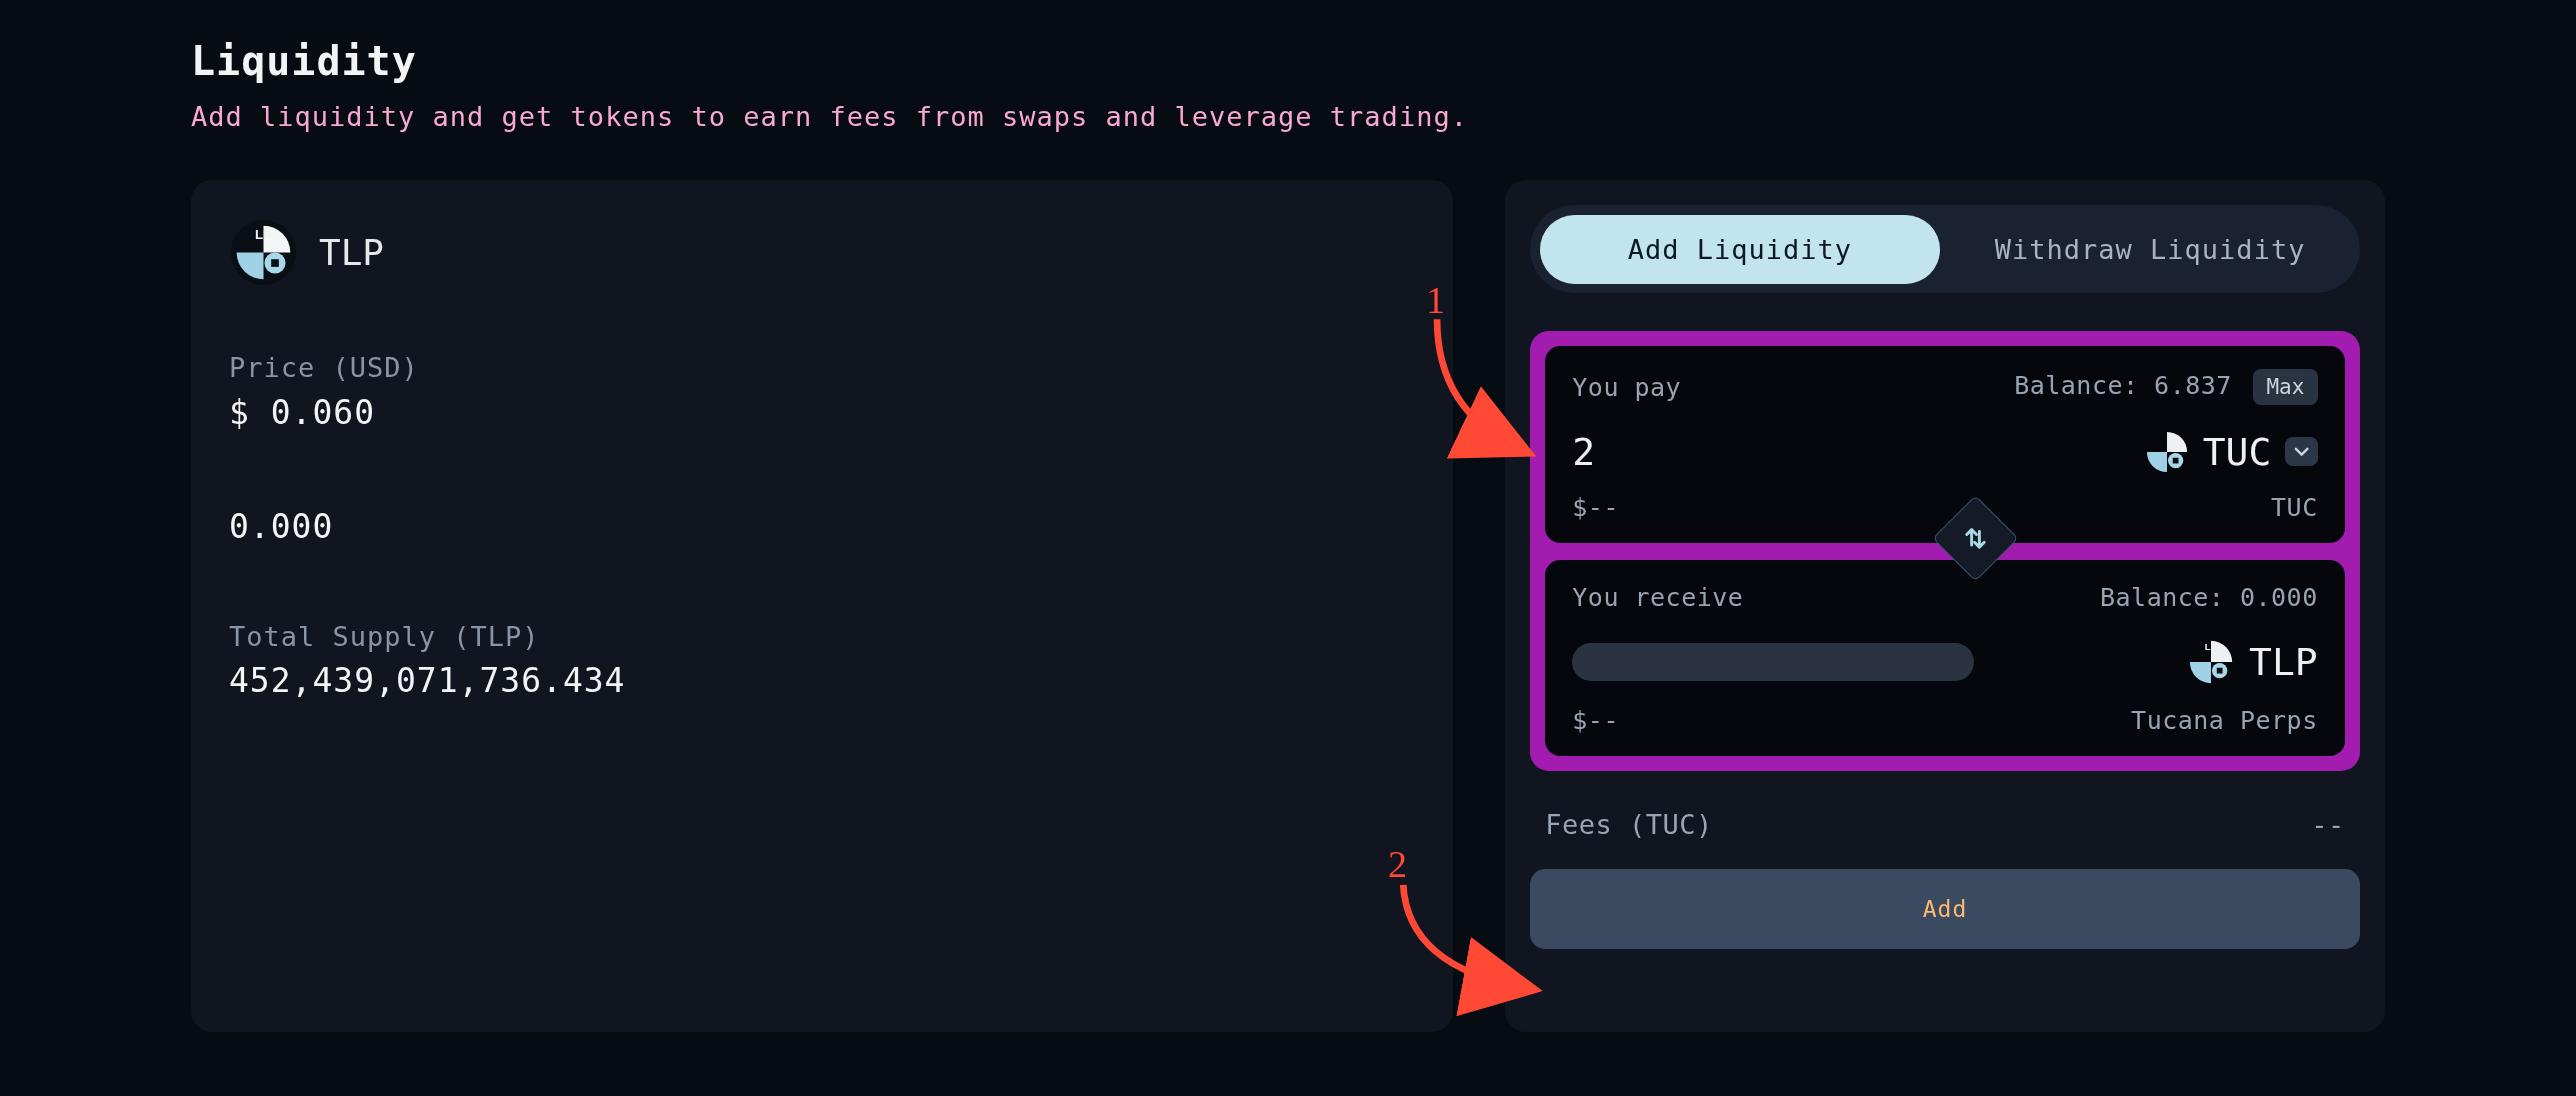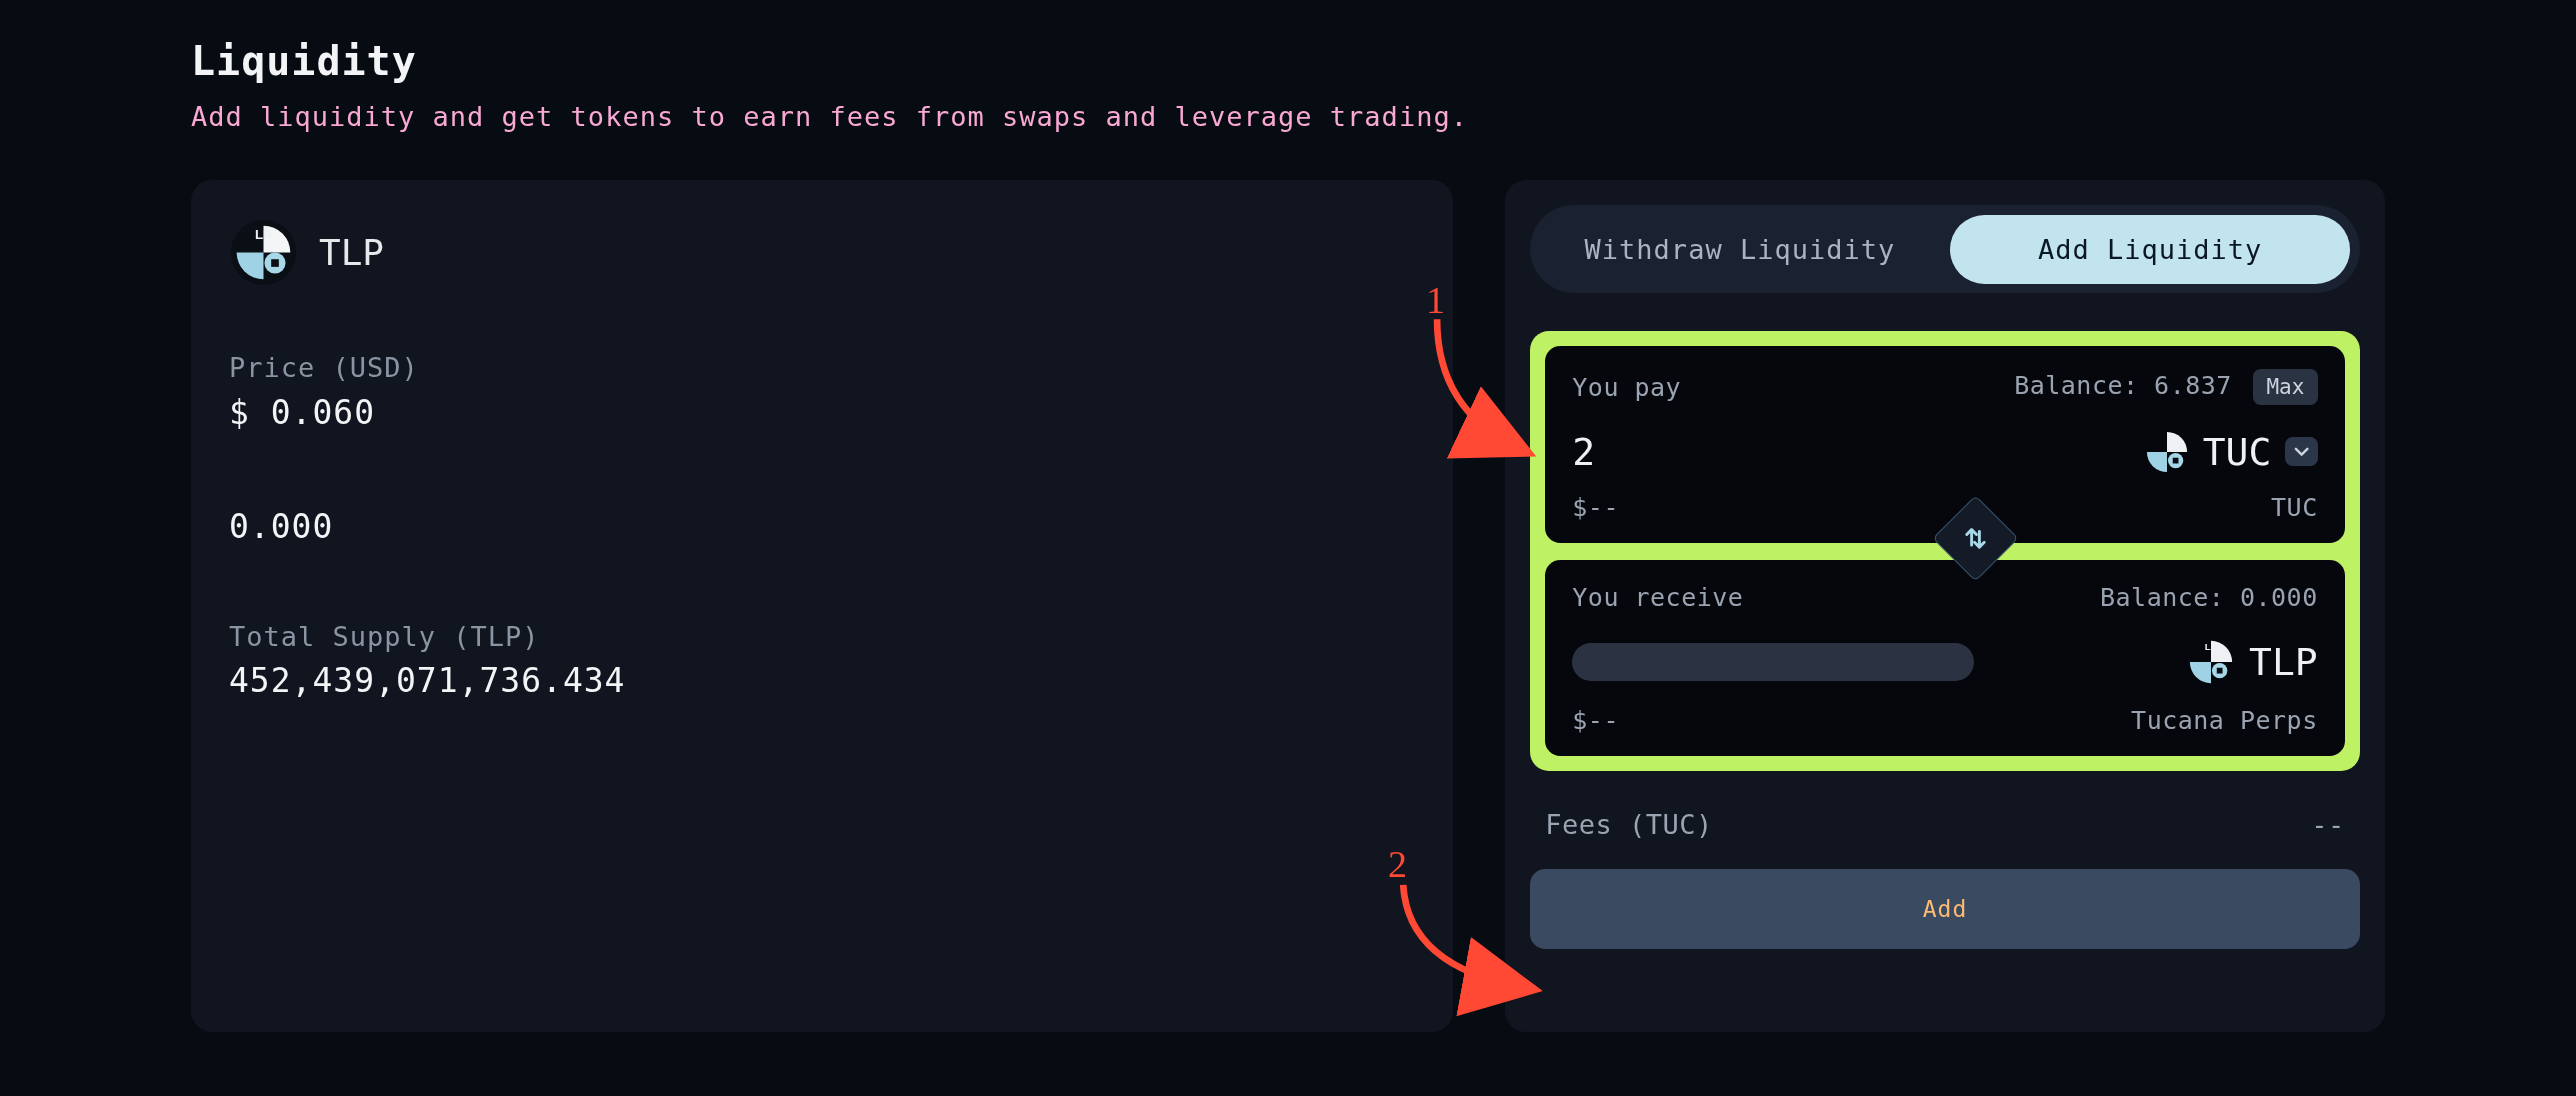--- a/index.html
+++ b/index.html
@@ -64,21 +64,21 @@
     text-align: center;
     padding: 19px 9.6px;
     border-radius: 57px;
     font-size: 27px;
     cursor: pointer;
     letter-spacing: 1px;
   }
   .tab.active { background: #c2e4ef; color: #0a1826; font-weight: 500; }
   .tab.inactive { color: #aab3c0; }
 
-  .swap-wrap { background: #bef264; border-radius: 19px; padding: 15.3px 15.3px; position: relative; margin-bottom: 38px;}
+  .swap-wrap { background: #a21caf; border-radius: 19px; padding: 15.3px 15.3px; position: relative; margin-bottom: 38px;}
   .swap-box {
     background: #05070c;
     border-radius: 15.3px;
     padding: 23px 27px 21px 27px;
   }
   .swap-box + .swap-box { margin-top: 17px; }
   .swap-row { display: flex; justify-content: space-between; align-items: center; }
   .swap-label { font-size: 25px; color: #9aa3b1; letter-spacing: 0.5px;}
   .balance-txt { font-size: 25px; color: #9aa3b1; letter-spacing:0.5px;}
   .max-btn {
@@ -203,22 +203,22 @@
       <div class="stat-value">$ 0.060</div>
 
       <div class="stat-value">0.000</div>
 
       <div class="stat-label">Total Supply (TLP)</div>
       <div class="stat-value">452,439,071,736.434</div>
     </div>
 
     <div class="card card-right">
       <div class="tabs">
+        <div class="tab active">Add Liquidity</div>
         <div class="tab inactive">Withdraw Liquidity</div>
-        <div class="tab active">Add Liquidity</div>
       </div>
 
       <div class="swap-wrap">
 
         <div class="swap-box">
           <div class="swap-row">
             <span class="swap-label">You pay</span>
             <span>
               <span class="balance-txt">Balance: 6.837</span>
               <button class="max-btn">Max</button>

